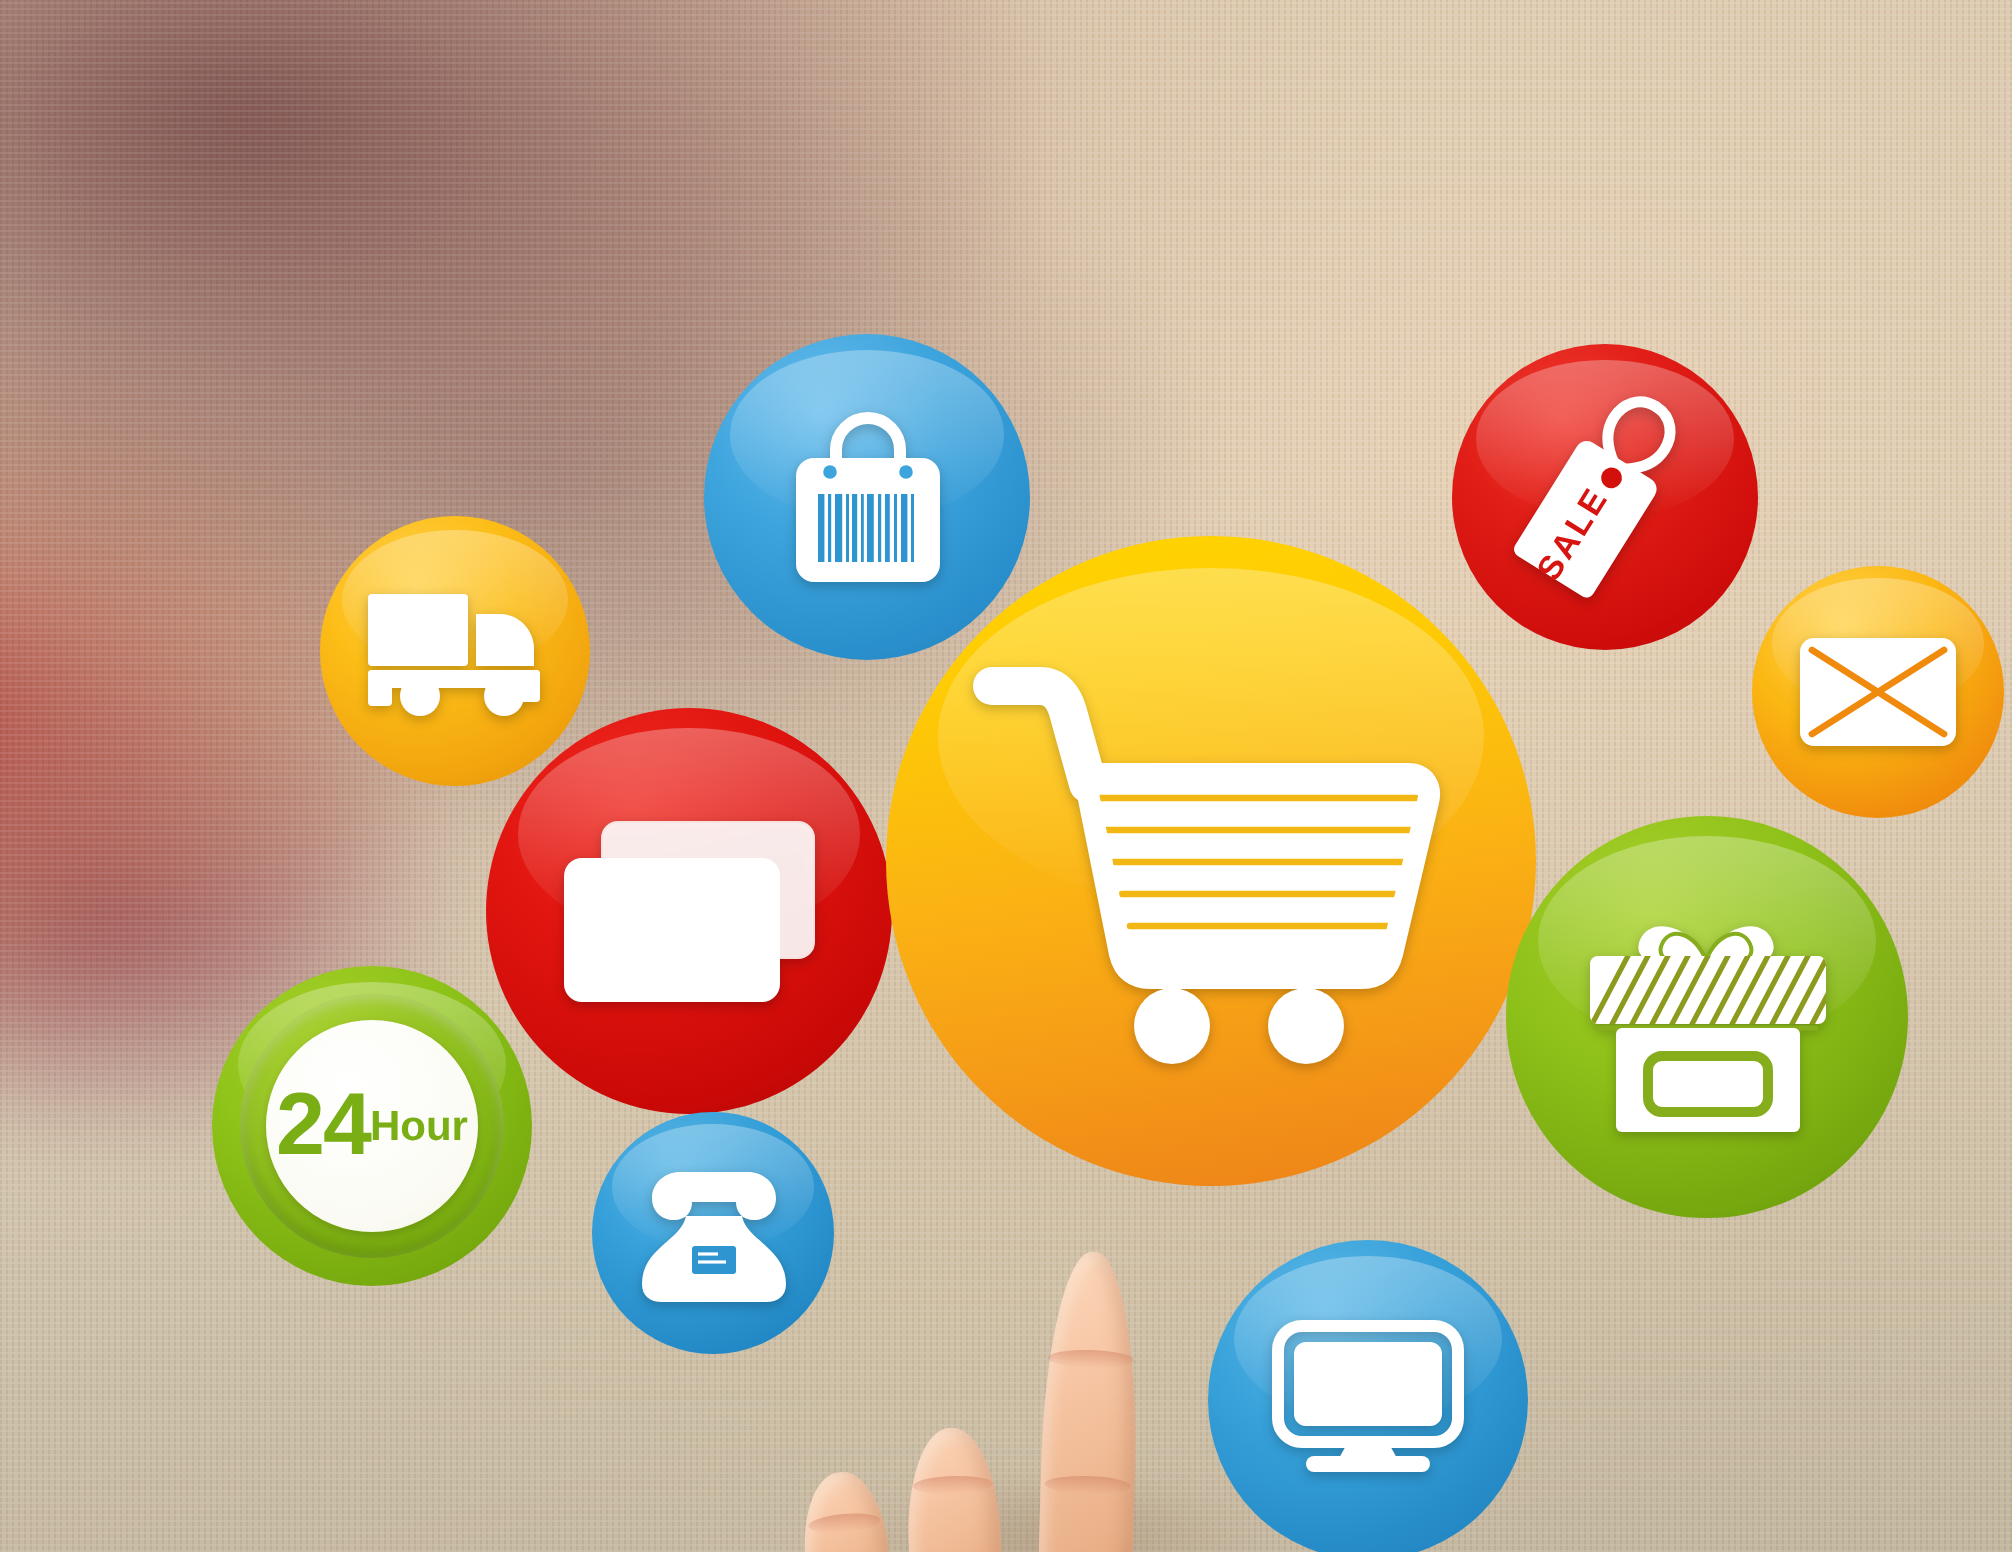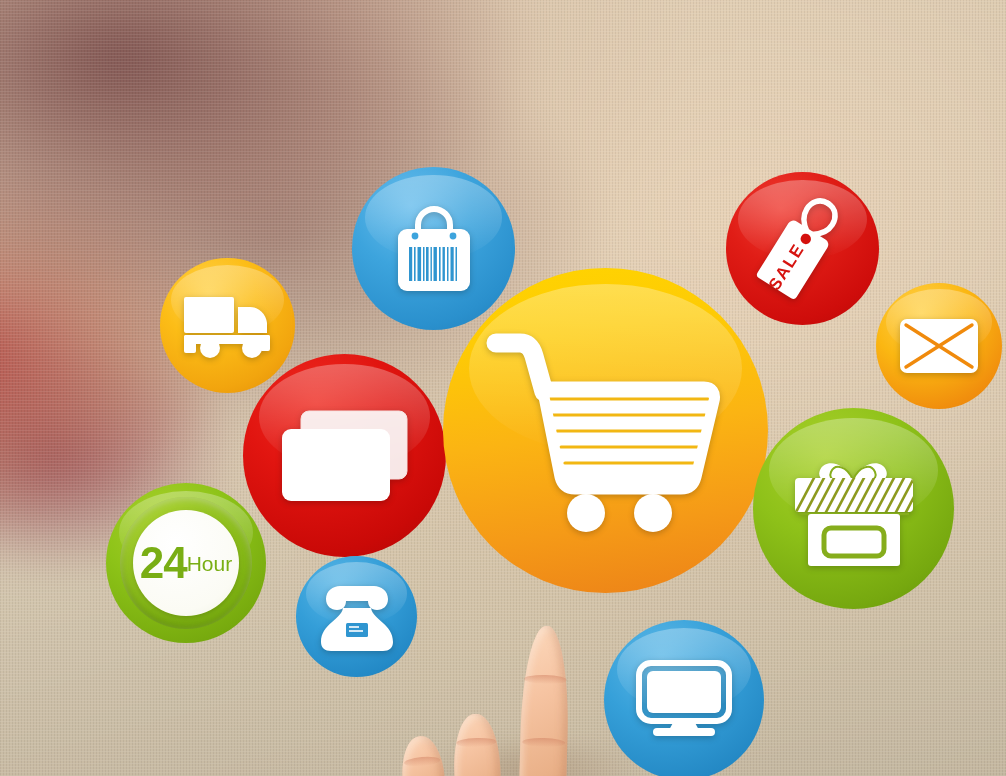--- a/index.html
+++ b/index.html
@@ -98,21 +98,21 @@
   #bubble-24h .tail{left:126px;top:46px;border-left:30px solid #82b714;border-bottom:32px solid transparent;transform:rotate(12deg);}
   .h24-ring{position:absolute;left:14px;top:14px;width:132px;height:132px;border-radius:50%;
     background:radial-gradient(circle at 38% 30%, #b4d93a, #7fb412 70%);
     box-shadow:inset 0 3px 7px rgba(255,255,255,.35), inset 0 -4px 9px rgba(60,90,6,.40);}
   .h24-disc{position:absolute;left:27px;top:27px;width:106px;height:106px;border-radius:50%;
     background:radial-gradient(circle at 40% 32%, #ffffff 0%, #fbfbf4 70%, #eef0e0 100%);
     box-shadow:0 2px 5px rgba(50,70,10,.28);
     display:flex;flex-direction:row;align-items:center;justify-content:center;}
   .h24-num{font-size:44px;font-weight:bold;line-height:.86;color:#79ae14;letter-spacing:-1px;
     text-shadow:0 1px 0 rgba(255,255,255,.6);}
-  .h24-word{font-size:21px;font-weight:normal;line-height:1;color:#79ae14;margin-top:1px;}
+  .h24-word{font-size:21px;font-weight:bold;line-height:1;color:#79ae14;margin-top:1px;}
 
   #bubble-phone{left:296px;top:556px;width:121px;height:121px;
     background:radial-gradient(circle at 36% 24%, #58b6e6 0%, #349ed8 40%, #2389c6 78%, #1a75ad 100%);}
   #bubble-phone .tail{left:86px;top:-6px;border-left:24px solid #2b93cd;border-bottom:26px solid transparent;transform:rotate(-42deg);}
 
   #bubble-monitor{left:604px;top:620px;width:160px;height:160px;
     background:radial-gradient(circle at 36% 24%, #5cb8e7 0%, #36a0d9 40%, #2489c5 78%, #1a76ae 100%);}
   #bubble-monitor .tail{left:-4px;top:6px;border-right:30px solid #2f97d1;border-bottom:32px solid transparent;transform:rotate(-48deg);}
 
   

